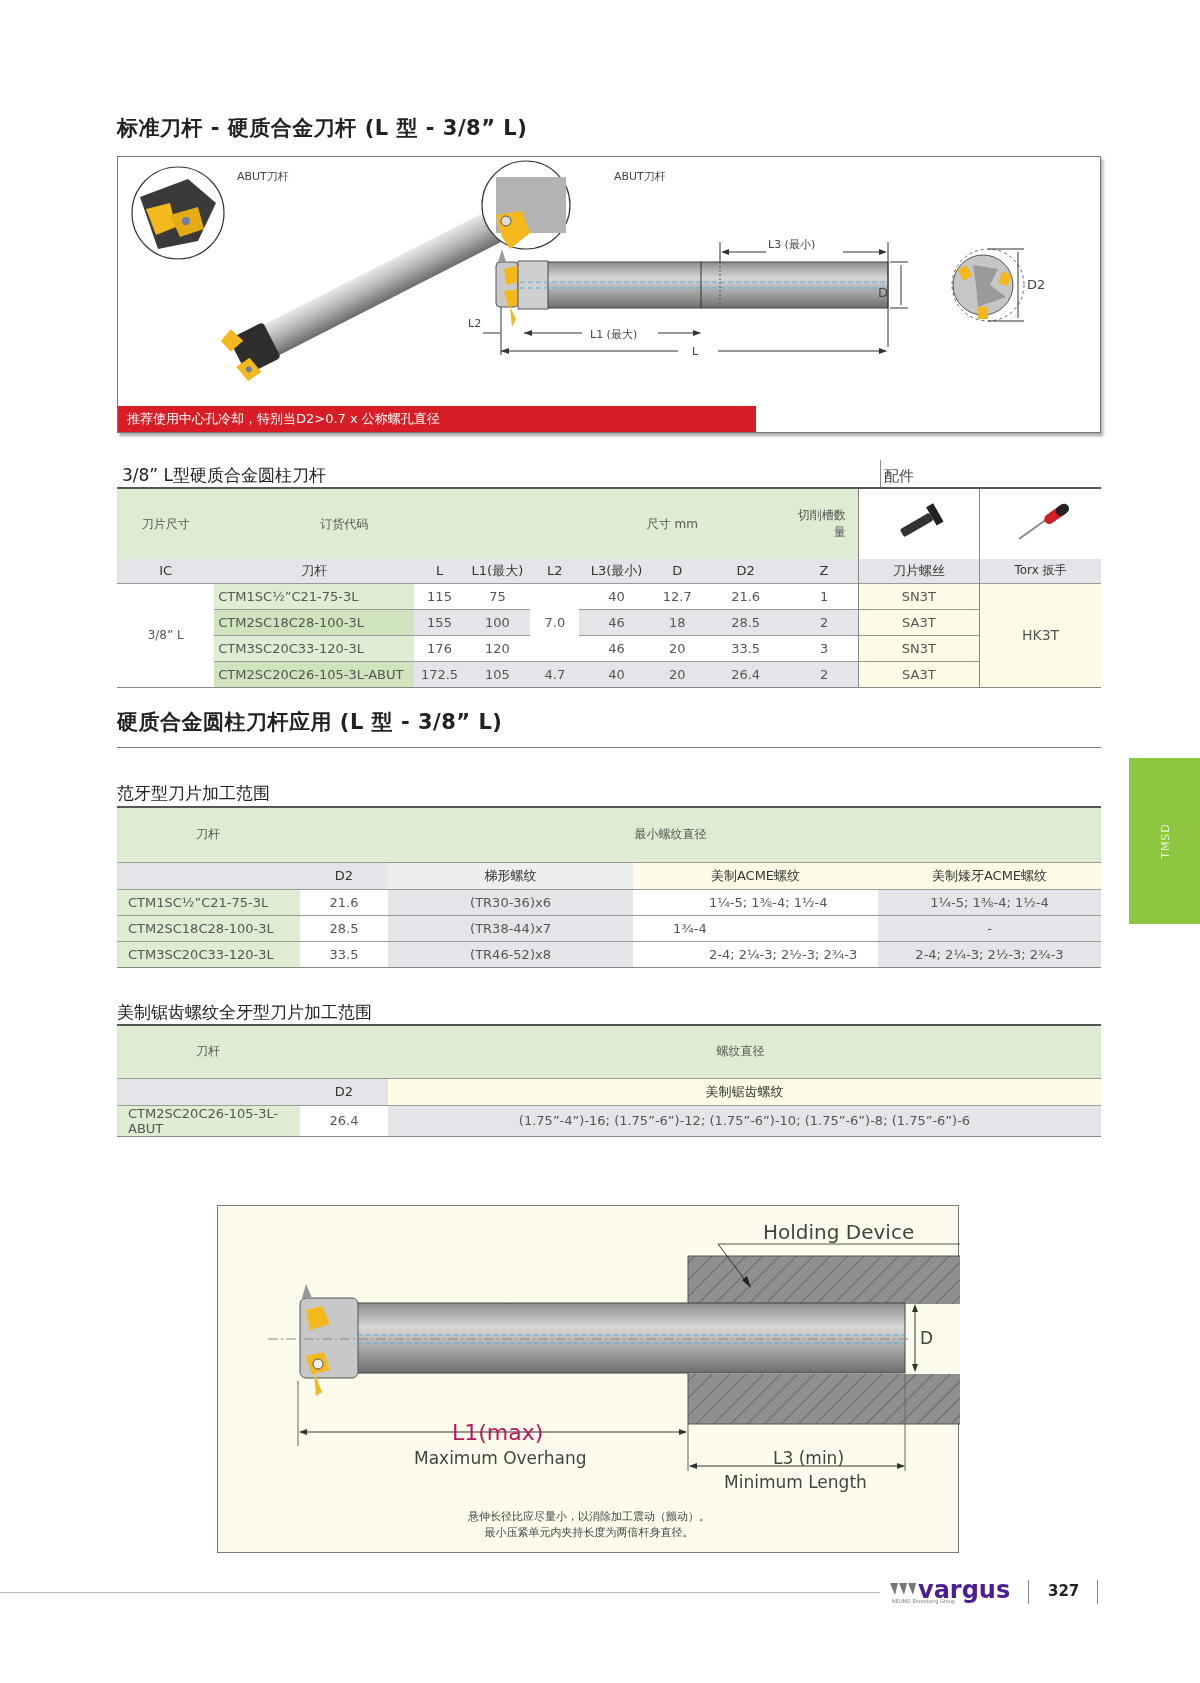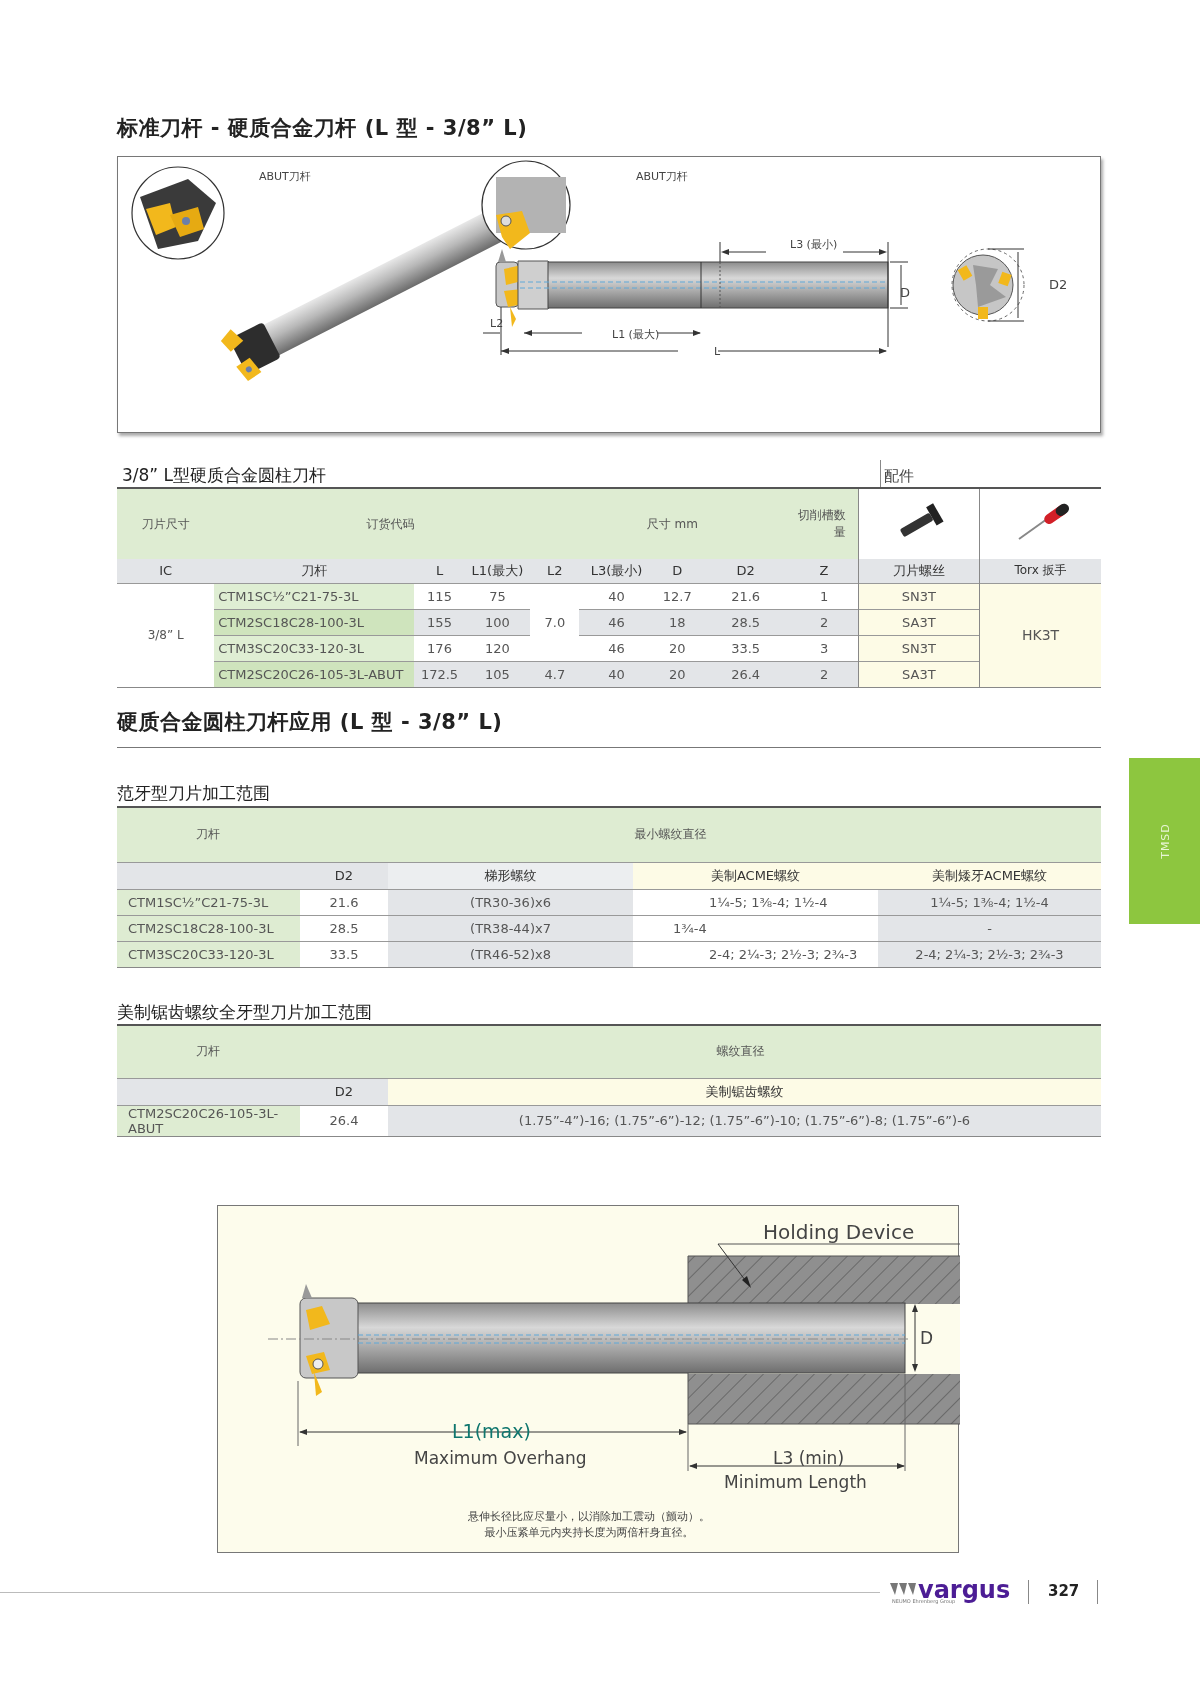--- a/index.html
+++ b/index.html
@@ -7,21 +7,21 @@
   body { position: relative; font-family: "DejaVu Sans", "Liberation Sans", sans-serif; color: #333; overflow: hidden; }
 
   .abs { position: absolute; }
 
   .h1 { font-size: 21px; font-weight: bold; color: #222; letter-spacing: 0.5px; }
   .h2 { font-size: 17px; color: #222; }
 
   
   .figbox { left: 117px; top: 156px; width: 984px; height: 277px; border: 1px solid #777; box-shadow: 2px 3px 3px #aaa; background: #fff; }
   .redbar { left: 0; bottom: 0; width: 638px; height: 26px; background: #d81d27; color: #fff; font-size: 13px; line-height: 26px; padding-left: 9px; }
-  .fig-label { font-size: 11px; color: #444; margin-left: 22px; }
+  .fig-label { font-size: 11px; color: #444; }
 
   
   table { border-collapse: collapse; font-size: 13px; color: #555; }
   td, th { font-weight: normal; text-align: center; padding: 0; }
   .green { background: #deecd2; }
   .gray { background: #e3e5e8; }
   .cream { background: #fdfbe6; }
   .white { background: #ffffff; }
   .bottom-line { border-bottom: 1.5px solid #888; }
   .row-line { border-bottom: 1px solid #999; }
@@ -127,20 +127,21 @@
     <line x1="900" y1="95" x2="900" y2="161" stroke="#333"></line>
   </svg>
 
   <span class="abs fig-label" style="left:650px; top:80px;">L3 (最小)</span>
   <span class="abs fig-label" style="left:472px; top:170px;">L1 (最大)</span>
   <span class="abs fig-label" style="left:350px; top:160px;">L2</span>
   <span class="abs fig-label" style="left:574px; top:188px;">L</span>
   <span class="abs fig-label" style="left:760px; top:128px; font-size:13px;">D</span>
   <span class="abs fig-label" style="left:909px; top:120px; font-size:13px;">D2</span>
 
+  <div class="abs redbar">推荐使用中心孔冷却，特别当D2&gt;0.7 x 公称螺孔直径</div>
 </div>
 
 <div class="abs h2" style="left:122px; top:464px;">3/8” L型硬质合金圆柱刀杆</div>
 <div class="abs" style="left:880px; top:460px; width:1px; height:28px; background:#888;"></div>
 <div class="abs" style="left:884px; top:467px; font-size:15px; color:#444;">配件</div>
 <div class="abs" style="left:117px; top:487px; width:984px; height:2px; background:#555;"></div>
 
 <table class="abs tbl1" style="top:489px;">
   <colgroup>
     <col style="width:89px">
@@ -151,21 +152,21 @@
       <col style="width:68px">
       <col style="width:43px">
       <col style="width:82px">
     <col style="width:62px">
       <col style="width:111px">
       <col style="width:111px">
   </colgroup>
   <tbody>
       <tr style="height:70px;">
     <td class="green" style="font-size:12px;">刀片尺寸</td>
-    <td class="green" style="font-size:12px; text-align:right; padding-left:60px;">订货代码</td>
+    <td class="green" style="font-size:12px; text-align:center; padding-left:60px;">订货代码</td>
     <td class="green" colspan="6" style="font-size:12px; padding-left:140px;">尺寸 mm</td>
     <td class="green" style="font-size:12px; text-align:right; padding-right:12px;">切削槽数量</td>
     <td class="white" style="border-left:1px solid #888; border-right:1px solid #888;">
       <svg width="60" height="40">
         <g transform="rotate(-30 30 20)">
           <rect x="10" y="16" width="34" height="9" fill="#333" rx="2"></rect>
           <path d="M44 10 L52 10 L52 31 L44 31 Z" fill="#222"></path>
         </g>
       </svg>
     </td>
@@ -353,21 +354,21 @@
     <polygon points="81,226 89,223 89,229" fill="#333"></polygon>
     <polygon points="469,226 461,223 461,229" fill="#333"></polygon>
 
     <line x1="687" y1="168" x2="687" y2="265" stroke="#666"></line>
     <line x1="470" y1="218" x2="470" y2="265" stroke="#666"></line>
     <line x1="472" y1="260" x2="686" y2="260" stroke="#333"></line>
     <polygon points="471,260 479,257 479,263" fill="#333"></polygon>
     <polygon points="687,260 679,257 679,263" fill="#333"></polygon>
   </svg>
   <span class="abs" style="left:545px; top:14px; font-size:20px; color:#444;">Holding Device</span>
-  <span class="abs" style="left:234px; top:214px; font-size:19px; color:#0f766e;">L1(max)</span>
+  <span class="abs" style="left:234px; top:214px; font-size:22px; color:#be185d;">L1(max)</span>
   <span class="abs" style="left:196px; top:242px; font-size:17px; color:#444;">Maximum Overhang</span>
   <span class="abs" style="left:555px; top:242px; font-size:17px; color:#444;">L3 (min)</span>
   <span class="abs" style="left:506px; top:266px; font-size:17px; color:#444;">Minimum Length</span>
   <span class="abs" style="left:702px; top:122px; font-size:17px; color:#444;">D</span>
   <div class="abs" style="left:0; top:303px; width:742px; text-align:center; font-size:11px; color:#444; line-height:16px;">
     <div>悬伸长径比应尽量小，以消除加工震动（颤动）。</div>
     <div>最小压紧单元内夹持长度为两倍杆身直径。</div>
   </div>
 </div>
 

